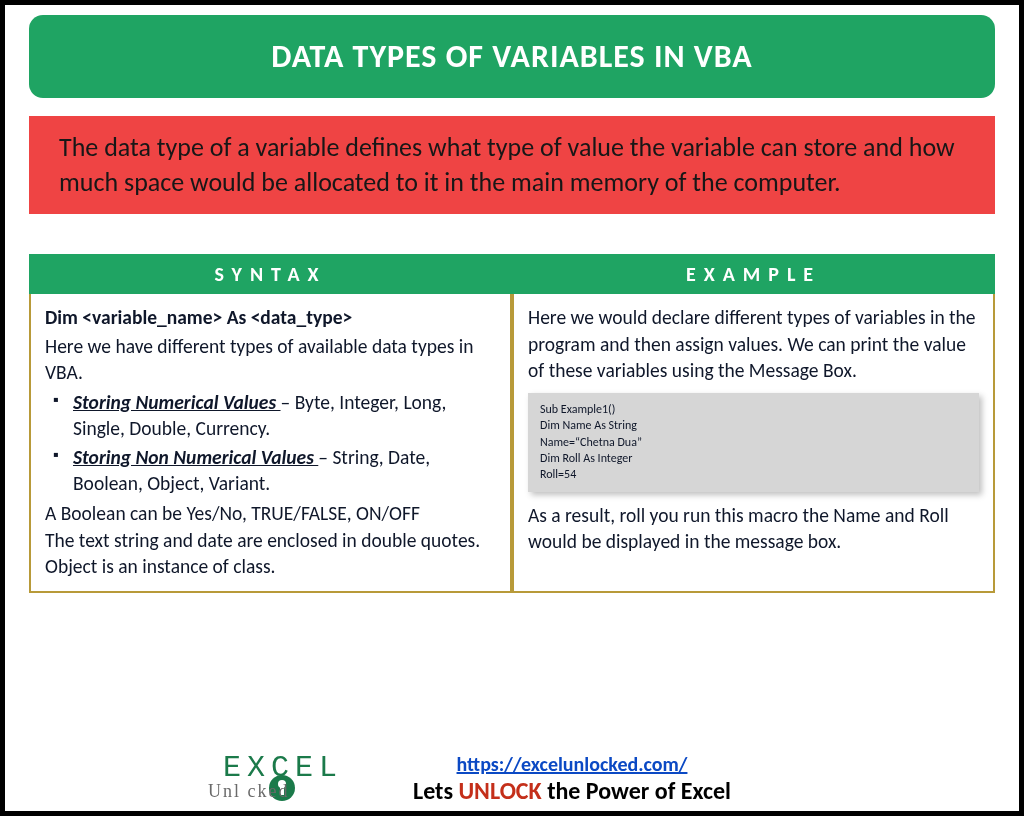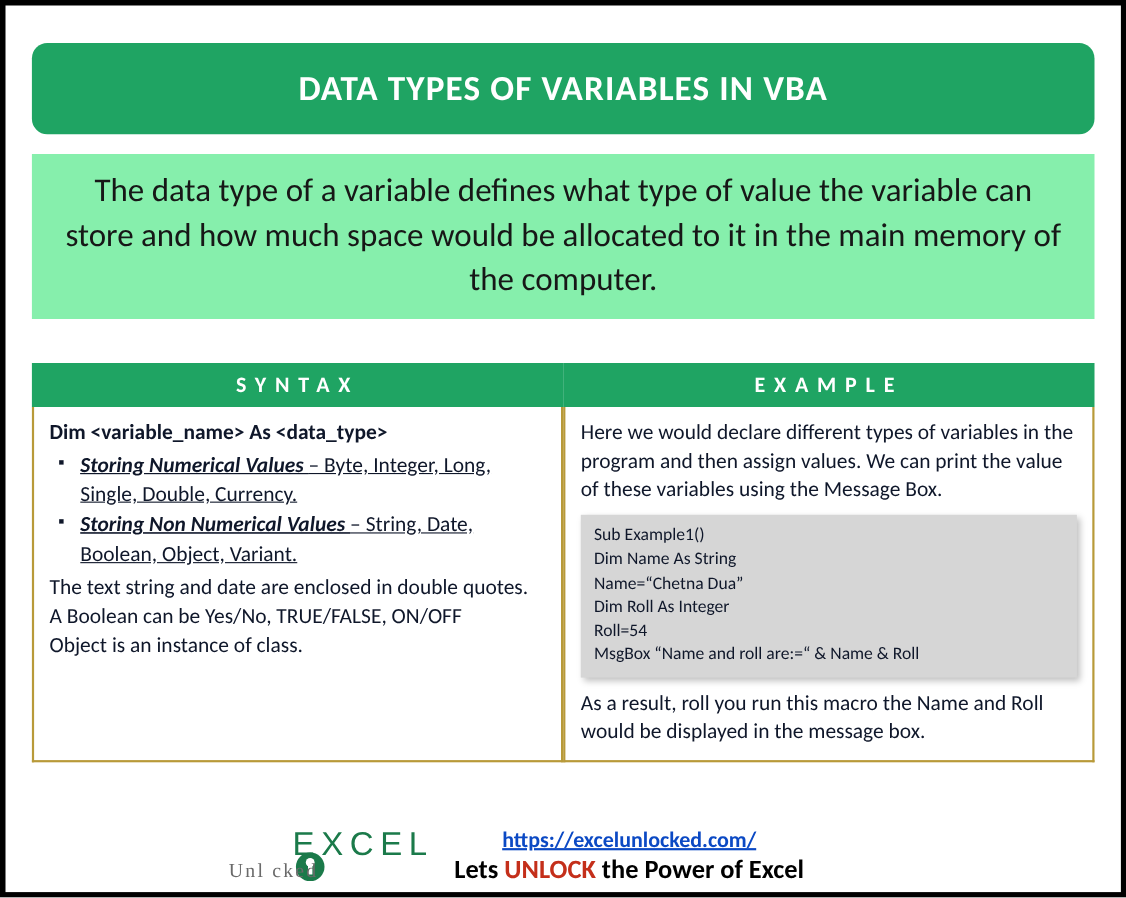--- a/index.html
+++ b/index.html
@@ -7,39 +7,39 @@
     font-family: Calibri, 'Segoe UI', Arial, sans-serif;
     background: #fff;
     width: 1024px;
     height: 816px;
     overflow: hidden;
   }
   .outer-frame {
     border: 5px solid #000;
     width: 1024px;
     height: 816px;
-    padding: 34px 24px 8px 24px;
+    padding: 10px 24px 8px 24px;
     position: relative;
   }
   .title-bar {
     background: #1fa463;
     color: #fff;
     text-align: center;
     font-size: 32px;
     font-weight: bold;
     letter-spacing: 1px;
     padding: 22px 10px;
     border-radius: 14px;
     margin-bottom: 18px;
   }
   .intro-box {
-    background: #86efac;
+    background: #ef4444;
     color: #171717;
-    font-size: 30px;
-    text-align: center;
+    font-size: 26px;
+    text-align: left;
     padding: 14px 30px;
     line-height: 1.35;
     margin-bottom: 14px;
   }
   .columns {
     display: flex;
     margin-top: 40px;
   }
   .col {
     flex: 1;
@@ -59,32 +59,32 @@
     border: 2px solid #b89a39;
     border-top: none;
     padding: 10px 14px 12px 14px;
     font-size: 19.5px;
     line-height: 1.35;
     color: #0f172a;
     flex: 1;
   }
   .syntax-line { font-weight: bold; margin-bottom: 2px; }
   .bul { list-style: none; padding-left: 6px; margin: 4px 0; }
-  .bul li { position: relative; padding-left: 22px; margin: 2px 0; text-decoration: underline; }
+  .bul li { position: relative; padding-left: 22px; margin: 2px 0; }
   .bul li::before {
     content: "▪";
     position: absolute;
     left: 2px;
     top: 0;
     font-size: 16px;
   }
   .b-ital-u { font-weight: bold; font-style: italic; text-decoration: underline; }
   .code-box {
     background: #d6d6d6;
-    font-size: 16px;
+    font-size: 12px;
     line-height: 1.35;
     padding: 8px 12px 10px 12px;
     margin: 10px 0 10px 0;
     box-shadow: 3px 3px 6px rgba(0,0,0,0.25);
     font-family: Calibri, Arial, sans-serif;
   }
   .footer {
     position: absolute;
     bottom: 6px;
     left: 0;
@@ -103,29 +103,28 @@
   }
   .unlock { color: #c42f1a; font-weight: bold; }
   .logo {
     position: absolute;
     left: 200px;
     bottom: 4px;
     width: 180px;
     height: 56px;
   }
   .logo-text-top {
-    font-family: Liberation Sans, sans-serif;
+    font-family: Liberation Mono, monospace;
     font-size: 30px;
     letter-spacing: 6px;
     color: #1b7a4a;
     font-weight: 500;
     position: absolute;
     top: 0;
     left: 18px;
-    margin-left: 43px;
   }
   .logo-text-bottom {
     font-family: 'Times New Roman', serif;
     font-size: 18px;
     letter-spacing: 2px;
     color: #6a6a6a;
     position: absolute;
     top: 30px;
     left: 3px;
   }
@@ -166,41 +165,41 @@
   <div class="title-bar">DATA TYPES OF VARIABLES IN VBA</div>
 
   <div class="intro-box">The data type of a variable defines what type of value the variable can store and how much space would be allocated to it in the main memory of the computer.</div>
 
   <div class="columns">
 
     <div class="col">
       <div class="col-header">SYNTAX</div>
       <div class="col-body">
         <div class="syntax-line">Dim &lt;variable_name&gt; As &lt;data_type&gt;</div>
+        <div>Here we have different types of available data types in VBA.</div>
         <ul class="bul">
             <li><span class="b-ital-u">Storing Numerical Values </span><span>– Byte, Integer, Long, Single, Double, Currency.</span></li>
             <li><span class="b-ital-u">Storing Non Numerical Values </span><span>– String, Date, Boolean, Object, Variant.</span></li>
           </ul>
+        <div>A Boolean can be Yes/No, TRUE/FALSE, ON/OFF</div>
         <div>The text string and date are enclosed in double quotes.</div>
-        <div>A Boolean can be Yes/No, TRUE/FALSE, ON/OFF</div>
         <div>Object is an instance of class.</div>
       </div>
     </div>
 
     <div class="col">
       <div class="col-header">EXAMPLE</div>
       <div class="col-body">
         <div>Here we would declare different types of variables in the program and then assign values. We can print the value of these variables using the Message Box.</div>
         <div class="code-box">
             <div>Sub Example1()</div>
             <div>Dim Name As String</div>
             <div>Name=“Chetna Dua”</div>
             <div>Dim Roll As Integer</div>
             <div>Roll=54</div>
-            <div>MsgBox “Name and roll are:=“ &amp; Name &amp; Roll</div>
           </div>
         <div>As a result, roll you run this macro the Name and Roll would be displayed in the message box.</div>
       </div>
     </div>
 
   </div>
 
   <div class="logo">
     <div class="logo-text-top">EXCEL</div>
     <div class="keyhole"></div>

